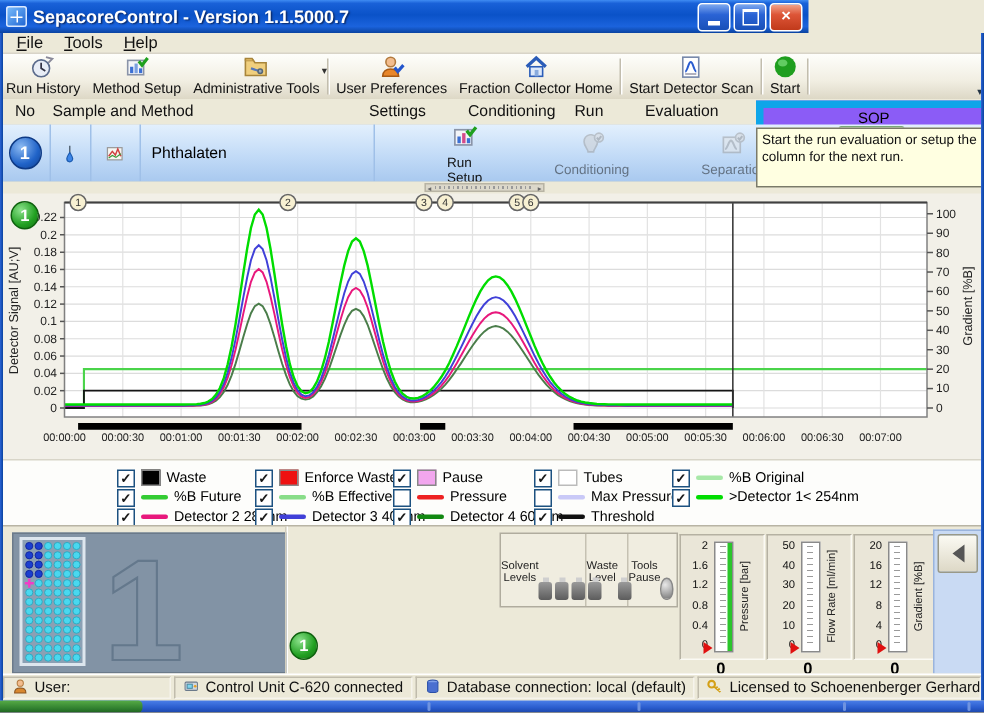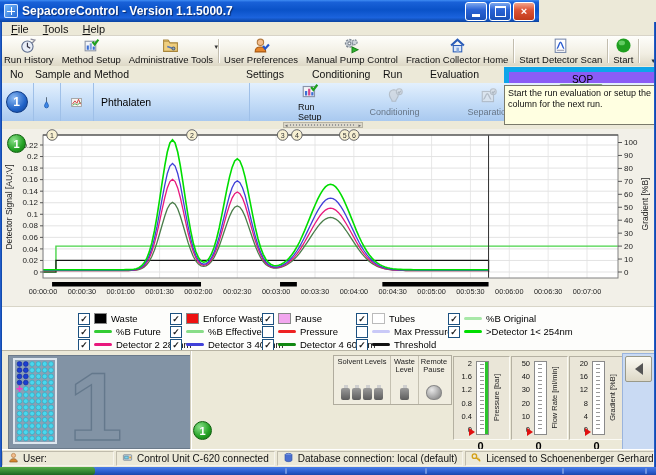--- a/index.html
+++ b/index.html
@@ -87,21 +87,21 @@
       text-align:center;color:#1a1a1a;font-weight:bold;}
   .sw-box{width:11px;height:9px;border:1px solid #888;}
   .sw-line{width:18px;height:3px;border-radius:2px;}
   .lt{font-size:9.5px;color:#000;white-space:nowrap;}
   
   .bottom{left:0;top:350px;width:656px;height:99px;background:#ece9d8;border-top:1px solid #b8b4a4;}
   .rack{position:absolute;left:8px;top:4px;width:182px;height:92px;background:#8293a5;border:1px solid #6b7a8a;}
   .bdivider{position:absolute;left:190px;top:0;width:1px;height:99px;background:#d2cebe;box-shadow:1px 0 0 #fff;}
   .groupsbox{position:absolute;left:333px;top:4px;width:117px;height:48px;border:1px solid #b0ac9e;
     background:#f0ede0;display:flex;}
-  .group{display:flex;flex-direction:column;align-items:center;padding-top:2px;box-sizing:border-box;}
+  .group{display:flex;flex-direction:row;align-items:center;padding-top:2px;box-sizing:border-box;}
   .group+.group{border-left:1px solid #c5c1b2;}
   .glabel{font-size:7.5px;line-height:8px;text-align:center;color:#222;}
   .bottles{display:flex;gap:2px;margin-top:auto;margin-bottom:4px;}
   .bottle{width:9px;height:12px;background:linear-gradient(180deg,#9a9a9a,#5c5c5c);border-radius:2px;position:relative;}
   .bottle:before{content:"";position:absolute;left:2.5px;top:-3px;width:4px;height:3px;background:#cfcfcf;}
   .pausebtn{width:14px;height:13px;border-radius:50% 50% 45% 45%;
     background:radial-gradient(circle at 35% 30%,#e8e8e8,#9a9a9a 70%,#777);
     border:1px solid #888;margin-top:auto;margin-bottom:4px;}
   .gaugepanel{position:absolute;top:5px;width:55px;height:82px;background:#eae6d8;
     border:1px solid;border-color:#b5b1a2 #fbfaf4 #fbfaf4 #b5b1a2;}
@@ -199,31 +199,20 @@
       <div class="tsep"></div>
       <div class="tbtn">
         <div class="ticon">
           <span><svg viewBox="0 0 16 16">
               <circle cx="7" cy="5" r="3" fill="#f3bd8e" stroke="#b27a3e"></circle>
               <path d="M2 14c0-3 2.2-4.6 5-4.6S12 11 12 14z" fill="#e8862a" stroke="#a85a14"></path>
               <path d="M9.5 8.5l2 2.5 3.5-4" fill="none" stroke="#2255cc" stroke-width="2"></path>
             </svg></span>
         </div>
         <div class="tlabel">User Preferences</div>
-      </div>
-      <div class="tbtn">
-        <div class="ticon">
-          <span><svg viewBox="0 0 16 16">
-              <circle cx="6" cy="6" r="3.6" fill="#cdd3da" stroke="#7c8691" stroke-width="1.3" stroke-dasharray="2 1.3"></circle>
-              <circle cx="6" cy="6" r="1.4" fill="#fff" stroke="#7c8691"></circle>
-              <circle cx="11" cy="5" r="2.3" fill="#cdd3da" stroke="#7c8691" stroke-dasharray="1.6 1.1"></circle>
-              <path d="M8.5 9.5l5.5 2.6-5.5 2.6z" fill="#2db52d" stroke="#178017"></path>
-            </svg></span>
-        </div>
-        <div class="tlabel">Manual Pump Control</div>
       </div>
       <div class="tbtn">
         <div class="ticon">
           <span><svg viewBox="0 0 16 16">
               <path d="M2 8l6-5.5L14 8" fill="none" stroke="#2a5cb8" stroke-width="2"></path>
               <rect x="4" y="8" width="8" height="6" fill="#dce8fa" stroke="#2a5cb8"></rect>
               <rect x="7" y="10" width="2.4" height="4" fill="#88aadd"></rect>
             </svg></span>
         </div>
         <div class="tlabel">Fraction Collector Home</div>
@@ -618,21 +607,21 @@
             <div class="bottle"></div>
           </div>
         </div>
         <div class="group" style="width: 28px;">
           <div class="glabel">Waste Level</div>
           <div class="bottles">
             <div class="bottle"></div>
           </div>
         </div>
         <div class="group" style="width: 31px;">
-          <div class="glabel">Remote Pause</div>
+          <div class="glabel">Tools Pause</div>
           <div class="pausebtn"></div>
         </div>
       </div>
     <div id="gauges">
         <div class="gaugepanel" style="left: 453px;">
           <div class="gticks">
             <span>2</span>
             <span>1.6</span>
             <span>1.2</span>
             <span>0.8</span>

